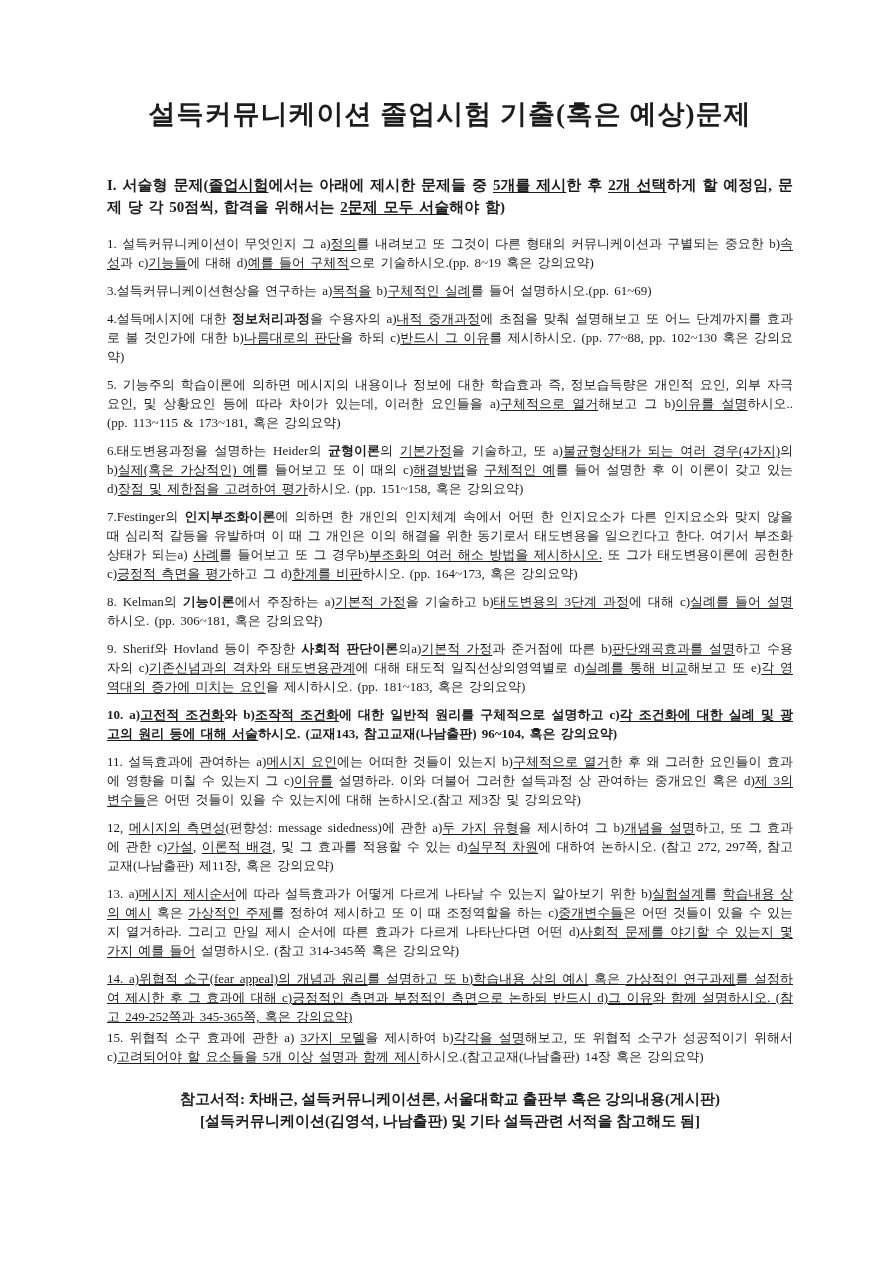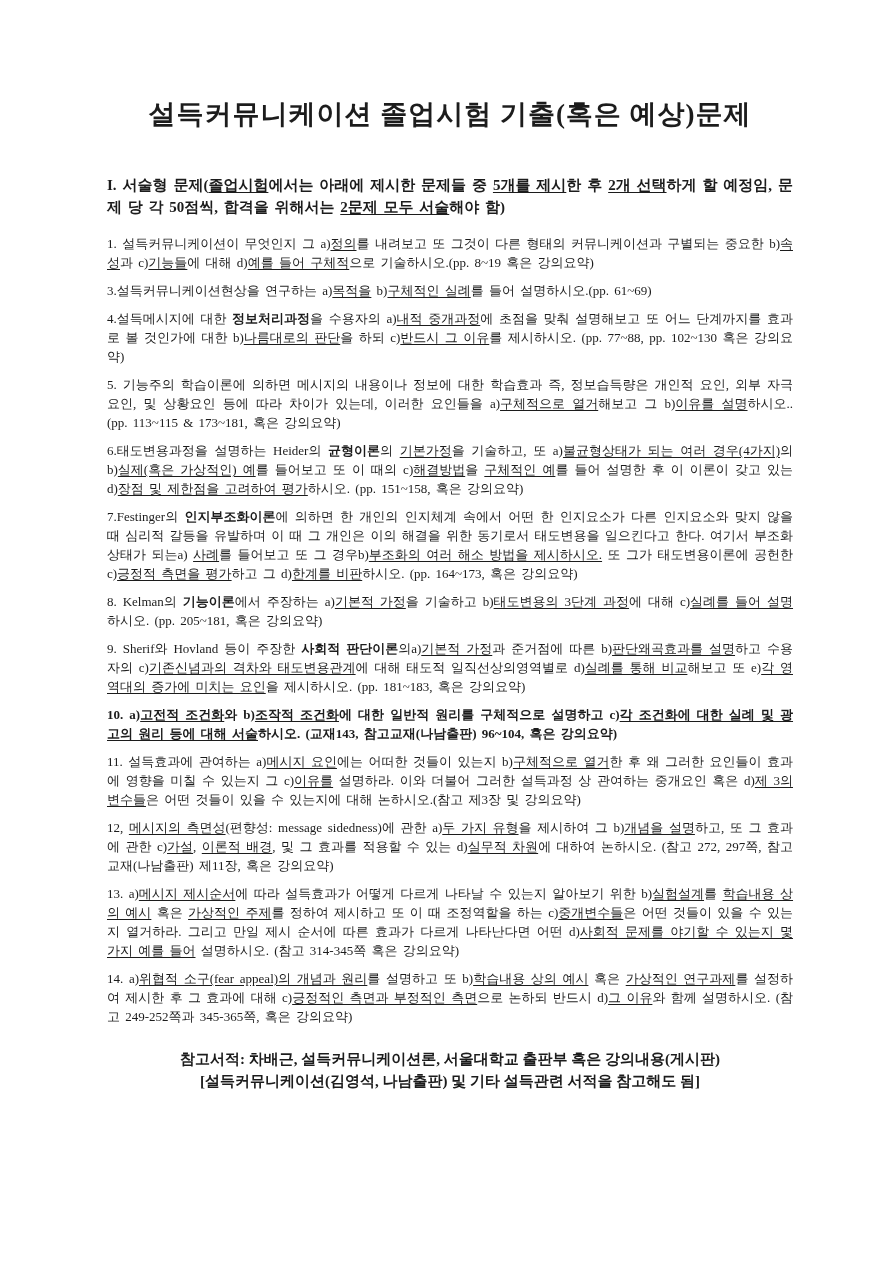--- a/index.html
+++ b/index.html
@@ -17,46 +17,47 @@
   }
   .intro{
     font-size:15px;font-weight:700;line-height:22px;
     text-align:justify;margin:42px 0 0 0;word-spacing:2px;
   }
   .questions{margin-top:16px;}
   .q{
     font-size:13px;line-height:19px;text-align:justify;
     margin:0 0 9px 0;word-spacing:2px;
   }
-  .q.tight{margin-bottom:2px;}
+  .q.tight{margin-bottom:2px;text-decoration:underline;}
   .u{text-decoration:underline;text-underline-offset:2px;}
   .b{font-weight:700;}
   .footer{
     margin-top:22px;text-align:center;font-weight:700;
     font-size:15px;line-height:22px;
   }
 </style>
 </head>
 <body style="--bg: #ffffff; --fg: #1c1c1c;">
 
 <div class="page">
   <h1 class="title">설득커뮤니케이션 졸업시험 기출(혹은 예상)문제</h1>
   <p class="intro"><span>I. 서술형 문제(</span><span class="u">졸업시험</span><span>에서는 아래에 제시한 문제들 중 </span><span class="u">5개를 제시</span><span>한 후 </span><span class="u">2개 선택</span><span>하게 할 예정임, 문제 당 각 50점씩, 합격을 위해서는 </span><span class="u">2문제 모두 서술</span><span>해야 함)</span></p>
   <div class="questions">
       <p class="q"><span>1. 설득커뮤니케이션이 무엇인지 그 a)</span><span class="u">정의</span><span>를 내려보고 또 그것이 다른 형태의 커뮤니케이션과 구별되는 중요한 b)</span><span class="u">속성</span><span>과 c)</span><span class="u">기능들</span><span>에 대해 d)</span><span class="u">예를 들어 구체적</span><span>으로 기술하시오.(pp. 8~19 혹은 강의요약)</span></p>
       <p class="q"><span>3.설득커뮤니케이션현상을 연구하는 a)</span><span class="u">목적을</span><span>  b)</span><span class="u">구체적인 실례</span><span>를 들어 설명하시오.(pp. 61~69)</span></p>
       <p class="q"><span>4.설득메시지에 대한 </span><span class="b">정보처리과정</span><span>을 수용자의 a)</span><span class="u">내적 중개과정</span><span>에 초점을 맞춰 설명해보고 또 어느 단계까지를 효과로 볼 것인가에 대한 b)</span><span class="u">나름대로의 판단</span><span>을 하되 c)</span><span class="u">반드시 그 이유</span><span>를 제시하시오. (pp. 77~88, pp. 102~130 혹은 강의요약)</span></p>
       <p class="q"><span>5. 기능주의 학습이론에 의하면 메시지의 내용이나 정보에 대한 학습효과 즉, 정보습득량은 개인적 요인, 외부 자극요인, 및 상황요인 등에 따라 차이가 있는데, 이러한 요인들을 a)</span><span class="u">구체적으로 열거</span><span>해보고 그 b)</span><span class="u">이유를 설명</span><span>하시오.. (pp. 113~115 &amp; 173~181, 혹은 강의요약)</span></p>
       <p class="q"><span>6.태도변용과정을 설명하는 Heider의 </span><span class="b">균형이론</span><span>의 </span><span class="u">기본가정</span><span>을 기술하고, 또 a)</span><span class="u">불균형상태가 되는 여러 경우(4가지)</span><span>의 b)</span><span class="u">실제(혹은 가상적인) 예</span><span>를 들어보고 또 이 때의 c)</span><span class="u">해결방법</span><span>을 </span><span class="u">구체적인 예</span><span>를 들어 설명한 후 이 이론이 갖고 있는 d)</span><span class="u">장점 및 제한점을 고려하여 평가</span><span>하시오. (pp. 151~158, 혹은 강의요약)</span></p>
       <p class="q"><span>7.Festinger의 </span><span class="b">인지부조화이론</span><span>에 의하면 한 개인의 인지체계 속에서 어떤 한 인지요소가 다른 인지요소와 맞지 않을 때 심리적 갈등을 유발하며 이 때 그 개인은 이의 해결을 위한 동기로서 태도변용을 일으킨다고 한다.  여기서 부조화상태가 되는a) </span><span class="u">사례</span><span>를 들어보고 또 그 경우b)</span><span class="u">부조화의 여러 해소 방법을 제시하시오.</span><span> 또 그가 태도변용이론에 공헌한 c)</span><span class="u">긍정적 측면을 평가</span><span>하고 그 d)</span><span class="u">한계를 비판</span><span>하시오. (pp. 164~173, 혹은 강의요약)</span></p>
-      <p class="q"><span>8. Kelman의 </span><span class="b">기능이론</span><span>에서 주장하는 a)</span><span class="u">기본적 가정</span><span>을 기술하고 b)</span><span class="u">태도변용의 3단계 과정</span><span>에 대해 c)</span><span class="u">실례를 들어 설명</span><span>하시오. (pp. 205~181, 혹은 강의요약)</span></p>
+      <p class="q"><span>8. Kelman의 </span><span class="b">기능이론</span><span>에서 주장하는 a)</span><span class="u">기본적 가정</span><span>을 기술하고 b)</span><span class="u">태도변용의 3단계 과정</span><span>에 대해 c)</span><span class="u">실례를 들어 설명</span><span>하시오. (pp. 306~181, 혹은 강의요약)</span></p>
       <p class="q"><span>9. Sherif와 Hovland 등이 주장한 </span><span class="b">사회적 판단이론</span><span>의a)</span><span class="u">기본적 가정</span><span>과 준거점에 따른 b)</span><span class="u">판단왜곡효과를 설명</span><span>하고 수용자의 c)</span><span class="u">기존신념과의 격차와 태도변용관계</span><span>에 대해 태도적 일직선상의영역별로 d)</span><span class="u">실례를 통해 비교</span><span>해보고 또 e)</span><span class="u">각 영역대의 증가에 미치는 요인</span><span>을 제시하시오. (pp. 181~183, 혹은 강의요약)</span></p>
       <p class="q"><span class="b">10. a)</span><span class="u b">고전적 조건화</span><span class="b">와 b)</span><span class="u b">조작적 조건화</span><span class="b">에 대한 일반적 원리를 구체적으로 설명하고 c)</span><span class="u b">각 조건화에 대한 실례 및 광고의 원리 등에 대해 서술</span><span class="b">하시오. (교재143, 참고교재(나남출판) 96~104, 혹은 강의요약)</span></p>
       <p class="q"><span>11. 설득효과에 관여하는 a)</span><span class="u">메시지 요인</span><span>에는 어떠한 것들이 있는지 b)</span><span class="u">구체적으로 열거</span><span>한 후 왜 그러한 요인들이 효과에 영향을 미칠 수 있는지 그 c)</span><span class="u">이유를</span><span> 설명하라. 이와 더불어 그러한 설득과정 상 관여하는 중개요인 혹은 d)</span><span class="u">제 3의 변수들</span><span>은 어떤 것들이 있을 수 있는지에 대해 논하시오.(참고 제3장 및 강의요약)</span></p>
       <p class="q"><span>12, </span><span class="u">메시지의 측면성</span><span>(편향성: message sidedness)에 관한 a)</span><span class="u">두 가지 유형</span><span>을 제시하여 그 b)</span><span class="u">개념을 설명</span><span>하고, 또 그 효과에 관한 c)</span><span class="u">가설</span><span>, </span><span class="u">이론적 배경</span><span>, 및 그 효과를 적용할 수 있는 d)</span><span class="u">실무적 차원</span><span>에 대하여 논하시오. (참고 272, 297쪽, 참고교재(나남출판) 제11장, 혹은 강의요약)</span></p>
       <p class="q"><span>13. a)</span><span class="u">메시지 제시순서</span><span>에 따라 설득효과가 어떻게 다르게 나타날 수 있는지 알아보기 위한 b)</span><span class="u">실험설계</span><span>를 </span><span class="u">학습내용 상의 예시</span><span> 혹은 </span><span class="u">가상적인 주제</span><span>를 정하여 제시하고 또 이 때 조정역할을 하는 c)</span><span class="u">중개변수들</span><span>은 어떤 것들이 있을 수 있는지 열거하라.  그리고 만일 제시 순서에 따른 효과가 다르게 나타난다면 어떤 d)</span><span class="u">사회적 문제를 야기할 수 있는지 몇 가지 예를 들어</span><span> 설명하시오. (참고 314-345쪽 혹은 강의요약)</span></p>
       <p class="q tight"><span>14. a)</span><span class="u">위협적 소구(fear appeal)의 개념과 원리</span><span>를 설명하고 또 b)</span><span class="u">학습내용 상의 예시</span><span> 혹은 </span><span class="u">가상적인 연구과제</span><span>를 설정하여 제시한 후 그 효과에 대해 c)</span><span class="u">긍정적인 측면과 부정적인 측면</span><span>으로 논하되 반드시 d)</span><span class="u">그 이유</span><span>와 함께 설명하시오. (참고 249-252쪽과 345-365쪽, 혹은 강의요약)</span></p>
+      <p class="q"><span>15. 위협적 소구 효과에 관한 a) </span><span class="u">3가지 모델</span><span>을 제시하여 b)</span><span class="u">각각을 설명</span><span>해보고, 또 위협적 소구가 성공적이기 위해서 c)</span><span class="u">고려되어야 할 요소들을 5개 이상 설명과 함께 제시</span><span>하시오.(참고교재(나남출판) 14장 혹은 강의요약)</span></p>
     </div>
   <div class="footer">
       <div>참고서적: 차배근, 설득커뮤니케이션론, 서울대학교 출판부 혹은 강의내용(게시판)</div>
       <div>[설득커뮤니케이션(김영석, 나남출판) 및 기타 설득관련 서적을 참고해도 됨]</div>
     </div>
 </div>
 
 </body></html>

